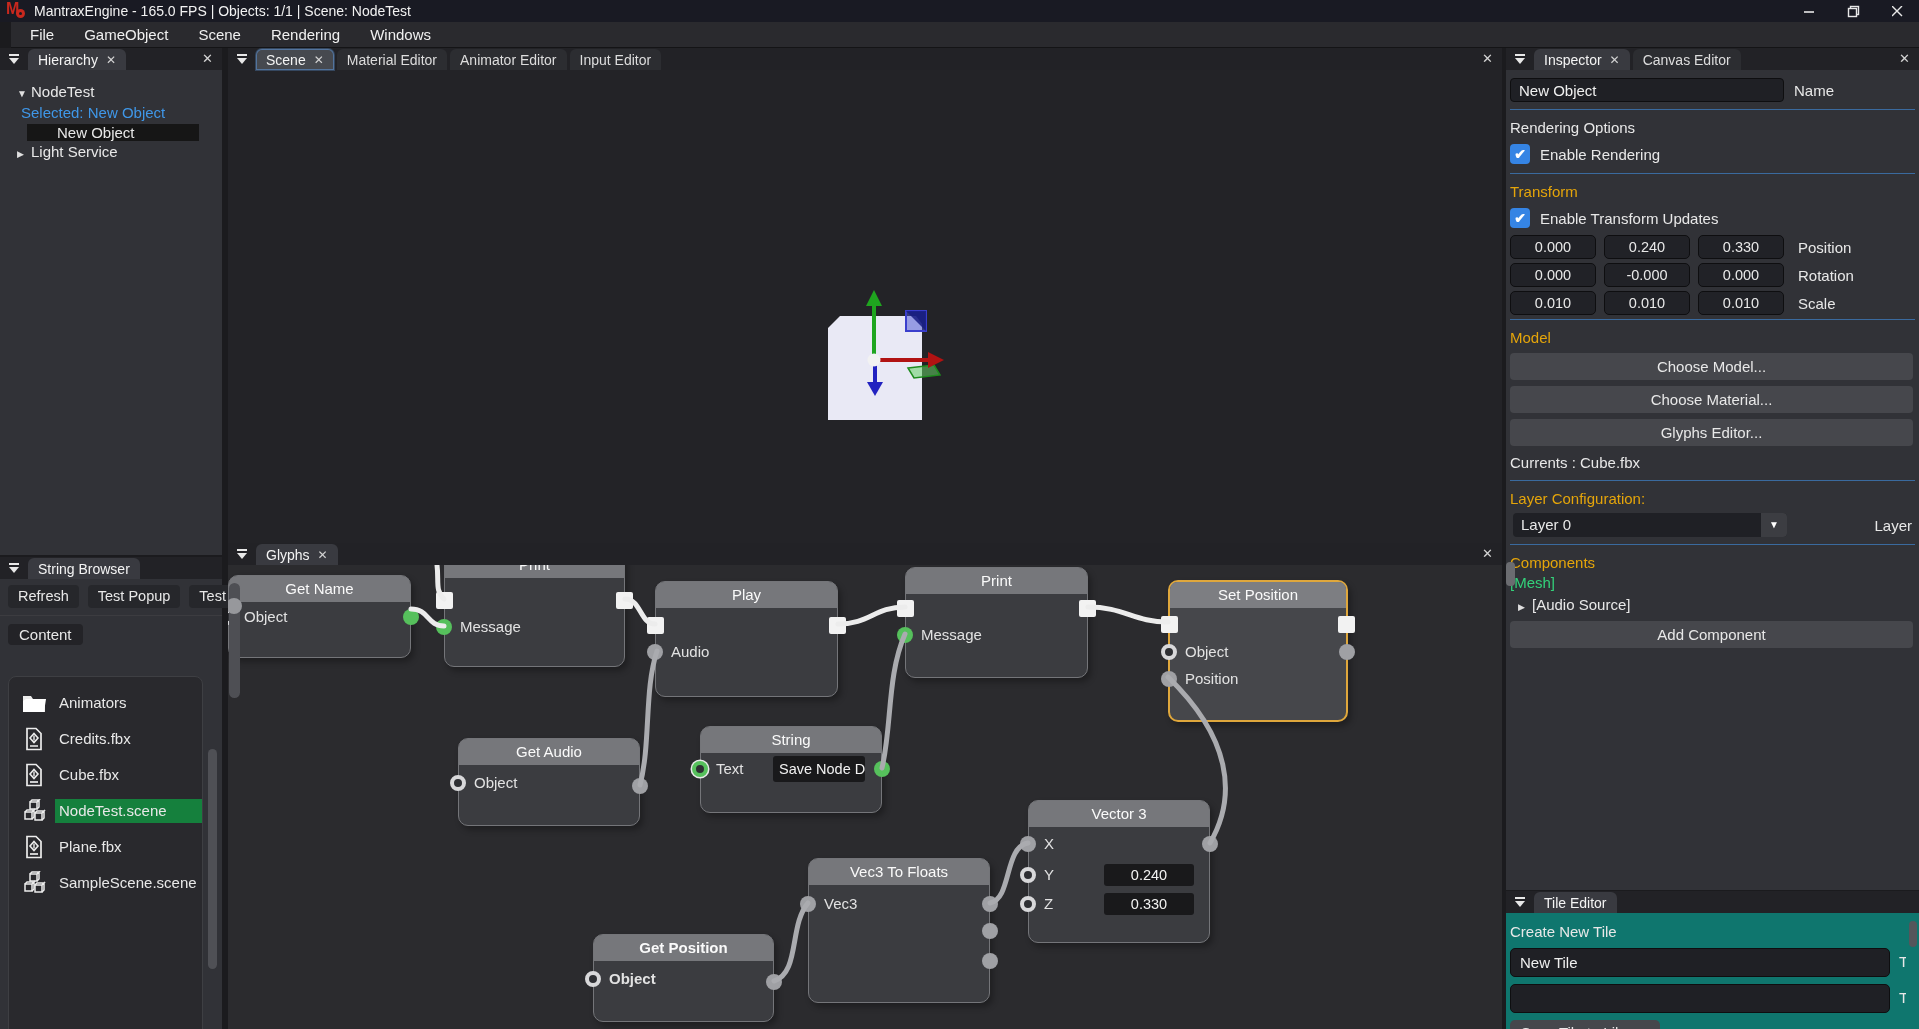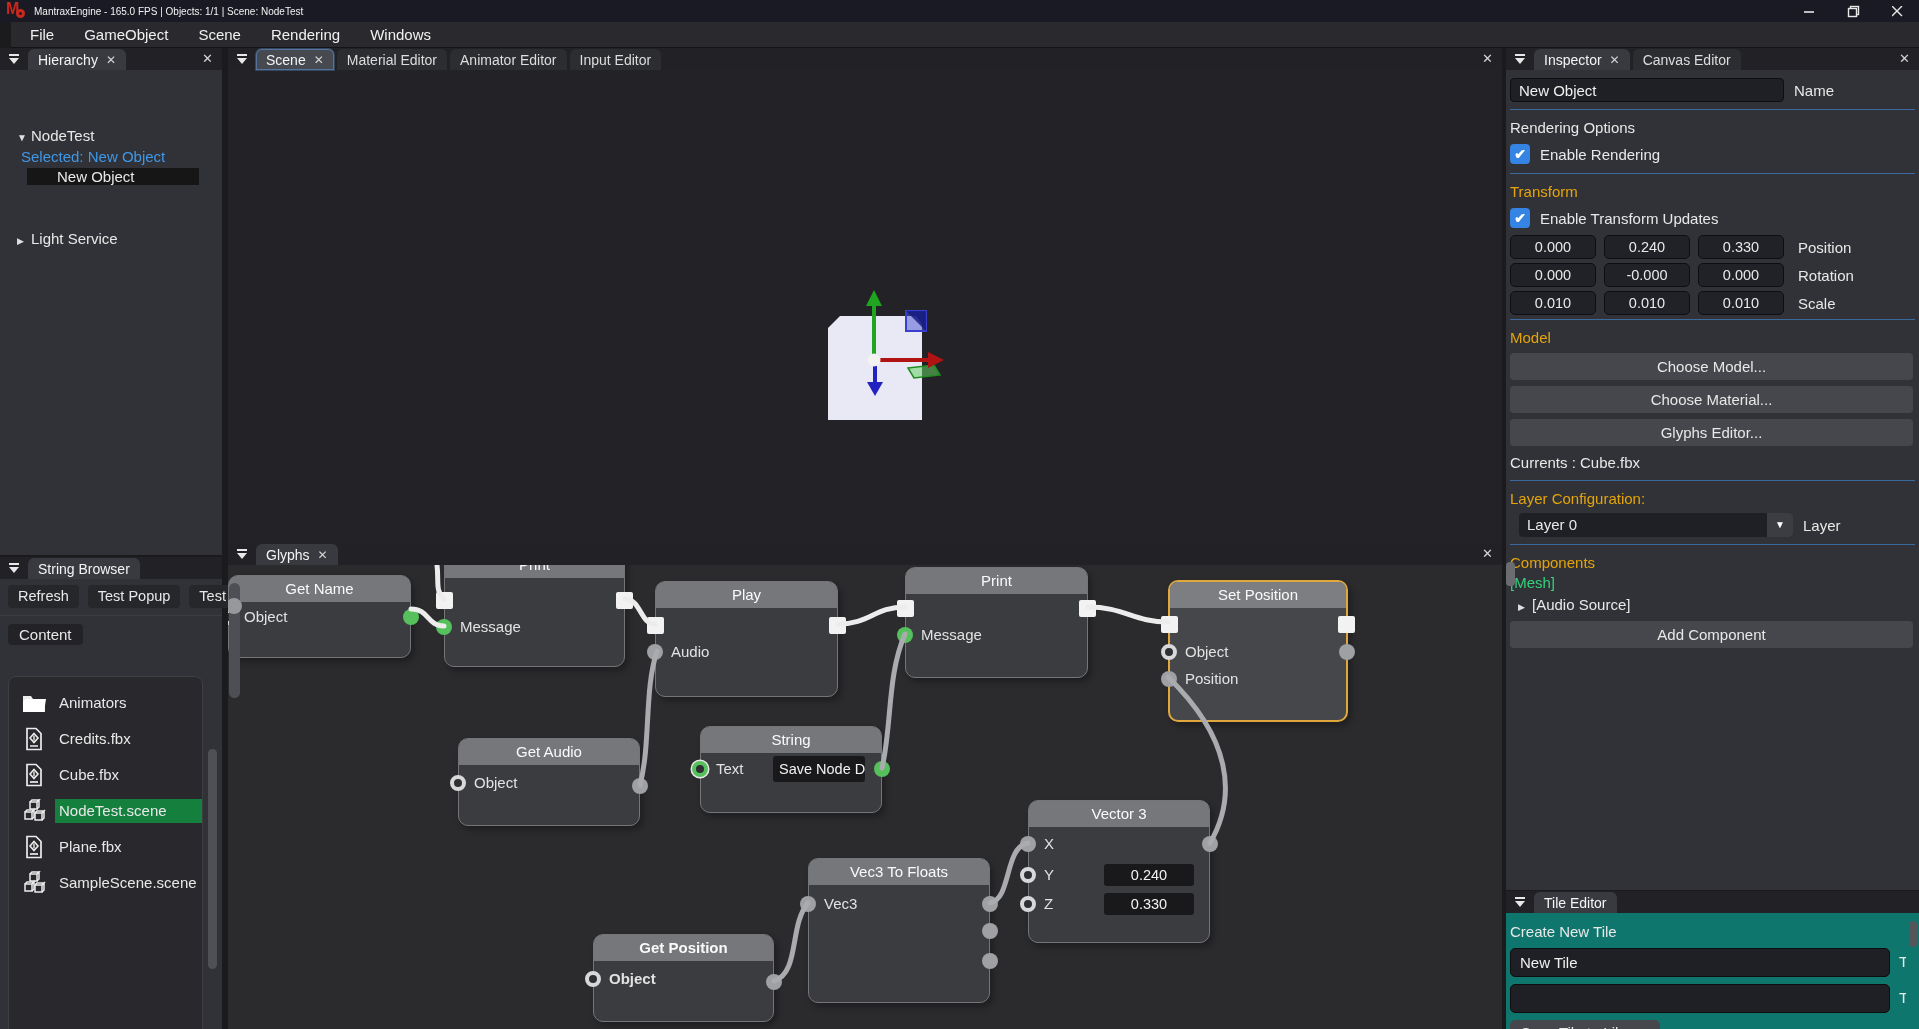--- a/index.html
+++ b/index.html
@@ -5,21 +5,21 @@
   * { margin:0; padding:0; box-sizing:border-box; }
   html,body { width:1919px; height:1029px; overflow:hidden; }
   body { position:relative; background:#1b1b1e; font-family:"Liberation Sans",sans-serif; font-size:15px; color:#e8e8e8; }
 
   
   .titlebar { position:absolute; left:0; top:0; width:1919px; height:22px; background:#191a23; display:flex; align-items:center; }
   .titlebar .logo { width:20px; height:18px; margin:0 8px 0 6px; position:relative; }
   .titlebar .logo .m { position:absolute; left:0; top:-2px; font-weight:bold; font-size:16px; color:#c8281e; }
   .titlebar .logo .o { position:absolute; left:10px; top:7px; width:9px; height:9px; border-radius:50%; background:#c8281e; }
   .titlebar .logo .o::after { content:''; position:absolute; left:3px; top:3px; width:3px; height:3px; border-radius:50%; background:#191a23; }
-  .titlebar .title { font-size:10px; color:#f2f2f2; }
+  .titlebar .title { font-size:14px; color:#f2f2f2; }
   .win-controls { position:absolute; right:0; top:0; height:22px; display:flex; }
   .win-btn { width:44px; height:22px; display:flex; align-items:center; justify-content:center; color:#e8e8e8; font-size:13px; }
   .win-btn svg { display:block; }
   .menubar { position:absolute; left:0; top:22px; width:1919px; height:26px; background:#2a2a2e; border-bottom:1px solid #141416; display:flex; align-items:center; padding-left:4px;margin-left:11px; }
   .menu-item { padding:0 15px; line-height:25px; font-size:15px; color:#f0f0f0; }
 
   
   .panel { position:absolute; background:#313237; }
   .tabbar { position:absolute; left:0; top:0; right:0; height:22px; background:#222226; display:flex; align-items:flex-end; z-index:6; }
   .collapse-btn { width:19px; height:19px; margin:0 4px 1px 5px; position:relative; flex:none; }
@@ -27,21 +27,21 @@
   .collapse-btn::after { content:''; position:absolute; left:4px; top:8px; border-left:5px solid transparent; border-right:5px solid transparent; border-top:6px solid #e8e8e8; }
   .tab { height:21px; line-height:20px; padding:0 10px; margin-right:3px; border-radius:6px 6px 0 0; background:#2c2d31; color:#ddd; font-size:14px; white-space:nowrap; display:flex; align-items:center; gap:8px; }
   .tab.active { background:#393a40; color:#f4f4f4; }
   .tab.scene-active { background:#46494f; box-shadow:0 0 0 1px rgba(90,140,200,.65) inset, 0 0 0 1px rgba(90,140,200,.35); }
   .tab .close-x { font-size:12px; color:#d5d5d5; }
   .strip-close { position:absolute; right:9px; top:3px; font-size:13px; color:#d5d5d5; }
 
   
   #hierarchy-content { position:absolute; left:0; top:22px; right:0; bottom:0; padding-top:12px; }
   .tree-arrow { display:inline-block; width:14px; font-size:10px; color:#e0e0e0; }
-  .hrow { padding-left:17px; line-height:19px;margin-top:44px; }
+  .hrow { padding-left:17px; line-height:19px; }
   .selected-info { color:#3f97e8; padding-left:21px; line-height:20px; }
   .child-row { margin:1px 0 1px 27px; width:172px; background:#161616; padding-left:30px; line-height:17px; }
 
   
   #cb-content { position:absolute; left:0; top:22px; right:0; bottom:0; }
   .cb-buttons { display:flex; gap:9px; padding:6px 0 0 8px; }
   .cb-btn { background:#26272b; border-radius:4px; padding:2px 10px; font-size:14.5px; line-height:19px; white-space:nowrap; }
   .cb-sep { height:1px; background:#3c3c40; margin-top:7px; }
   .path-tag { display:inline-block; margin:8px 0 0 8px; background:#232327; border-radius:4px; padding:2px 11px; font-size:15px; }
   .file-box { position:absolute; left:8px; top:97px; width:195px; height:366px; background:#29292d; border:1px solid #3e3f43; border-radius:8px; padding-top:8px; overflow:hidden; }
@@ -83,21 +83,21 @@
   .text-input { background:#1f2025; border:1px solid #0e0e10; border-radius:4px; color:#f0f0f0; font-size:15px; font-family:"Liberation Sans",sans-serif; padding:0 8px; height:24px; width:274px; }
   .insp-label { margin-left:10px; font-size:15px; }
   .sep { height:1px; background:#3a6a9e; margin:7px 0; }
   .sec-header { line-height:21px; font-size:15px; }
   .sec-header.orange { color:#e5a50a; }
   .check-row { display:flex; align-items:center; margin:4px 0 5px 0; height:24px; }
   .checkbox { width:20px; height:20px; background:#3584e4; border-radius:4px; color:#fff; font-size:14px; font-weight:bold; display:flex; align-items:center; justify-content:center; margin-right:10px; }
   .vec-row { display:flex; align-items:center; margin-bottom:4px; }
   .vec-field { width:86px; height:24px; background:#212227; border:1px solid #0e0e10; border-radius:5px; text-align:center; line-height:22px; font-size:14.5px; margin-right:8px; }
   .wide-btn { width:403px; height:27px; background:#46474c; border-radius:4px; text-align:center; line-height:27px; font-size:15px; margin-bottom:6px; }
-  .combo { display:flex; align-items:center; margin:4px 9px; }
+  .combo { display:flex; align-items:center; margin:4px 3px;justify-content:space-between; }
   .combo-box { width:274px; height:24px; background:#1f2025; border-radius:4px; display:flex; }
   .combo-box .val { flex:1; line-height:24px; padding-left:8px; }
   .combo-box .arrow { width:26px; background:#3c3d42; border-radius:0 4px 4px 0; text-align:center; line-height:24px; font-size:10px; color:#fff; }
   .comp-green { color:#33d17a; line-height:20px; }
   .comp-row { line-height:20px; padding-left:8px; margin:2px 0 4px 0; }
   .mesh-row { line-height:20px; }
 
   
   #tile-panel { position:absolute; left:1506px; top:890px; width:413px; height:139px; background:#0f766e; border-top:1px solid #1b1b1e; }
   #tile-content { position:absolute; left:0; top:26px; right:0; bottom:0; padding:4px 4px 0 4px; }

